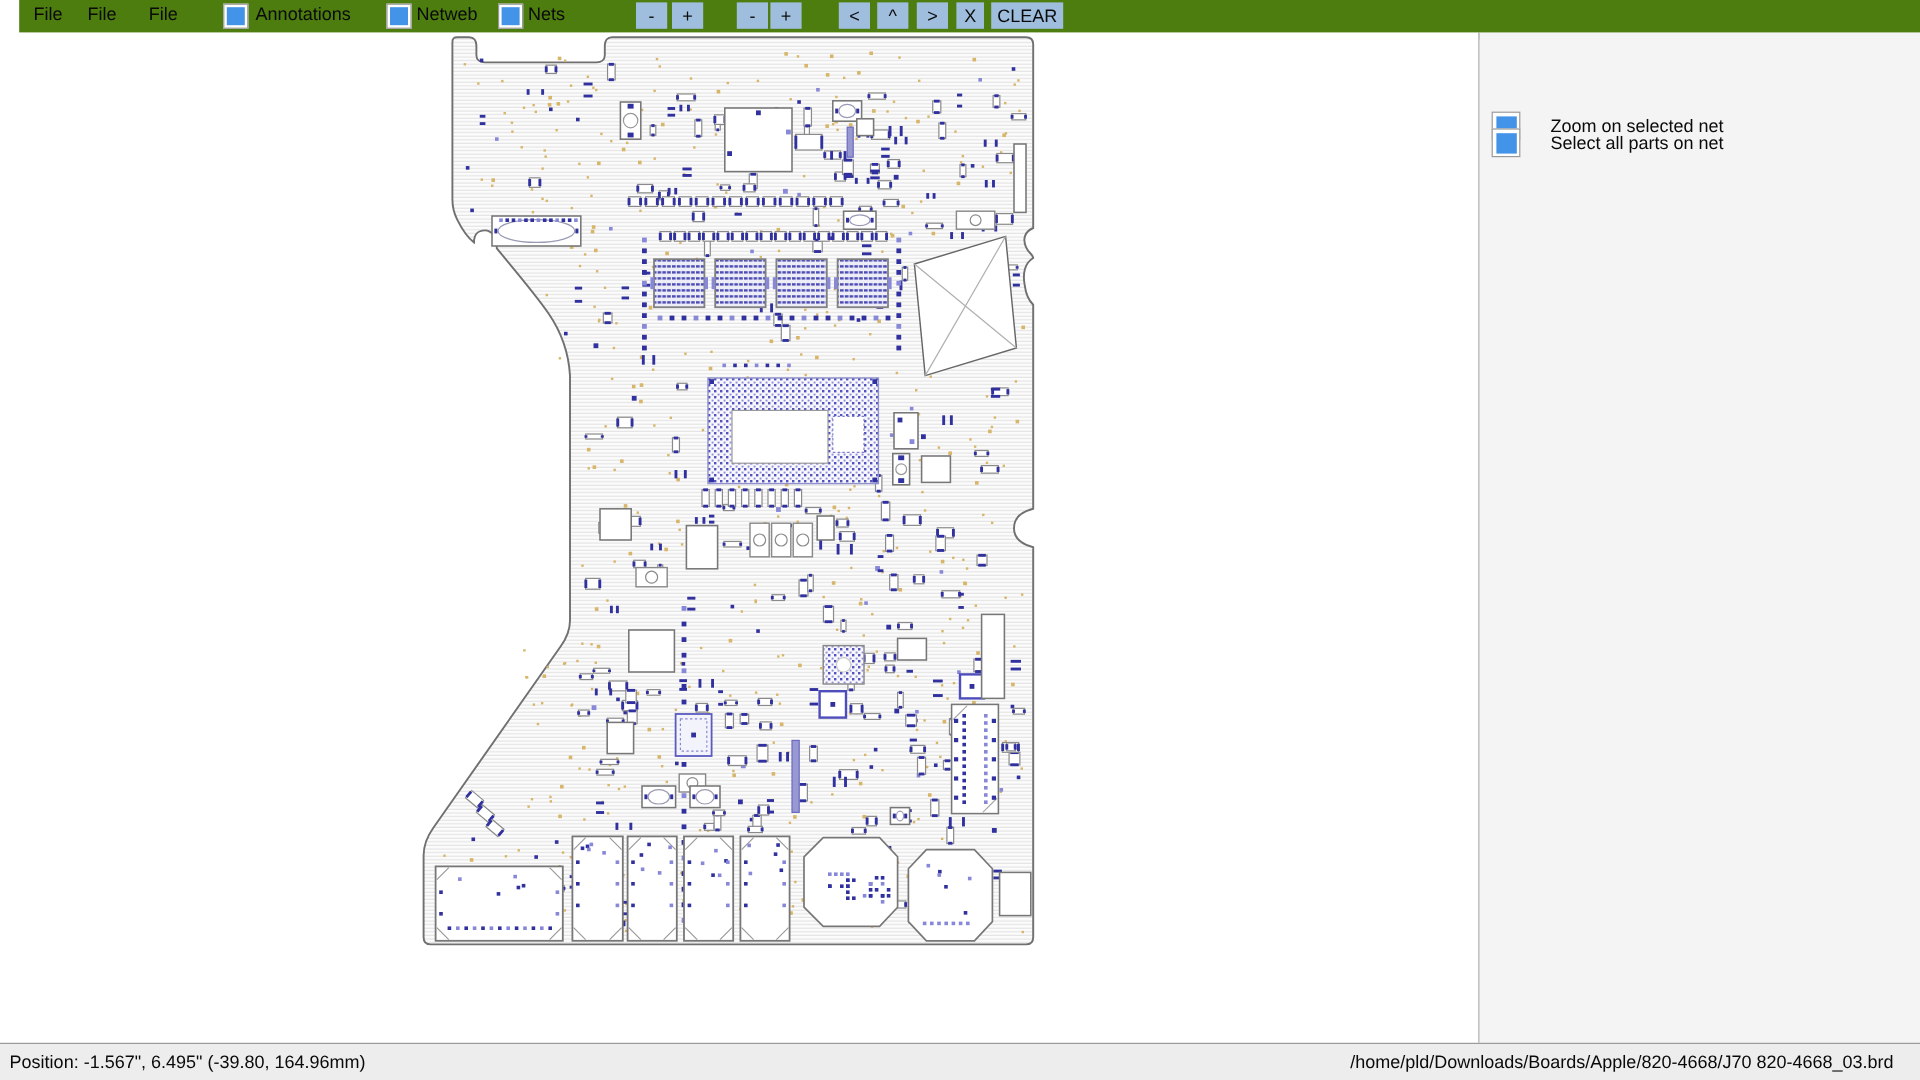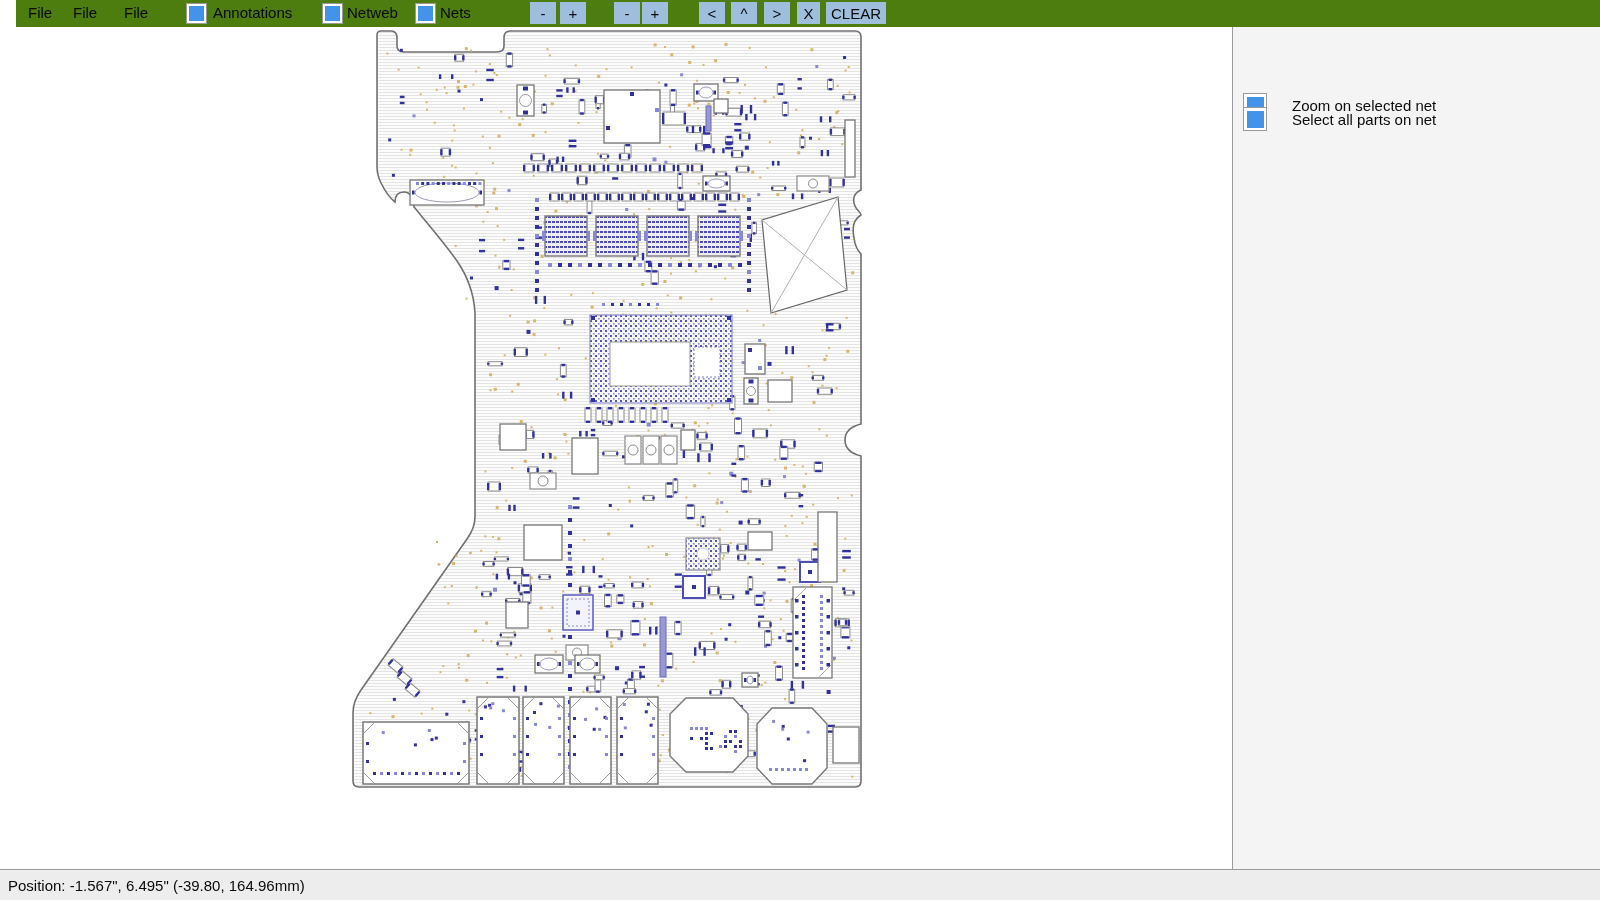--- a/index.html
+++ b/index.html
@@ -1785,13 +1785,14 @@
   <div class="opt" style="top:80px">
     <span class="cb2">
         <span class="cb-in"></span>
       </span>
     <span class="opt-label">Select all parts on net</span>
   </div>
 </div>
 
 <div class="statusbar">
   <span>Position: -1.567", 6.495" (-39.80, 164.96mm)</span>
+  <span>/home/pld/Downloads/Boards/Apple/820-4668/J70 820-4668_03.brd</span>
 </div>
 
 </body></html>

